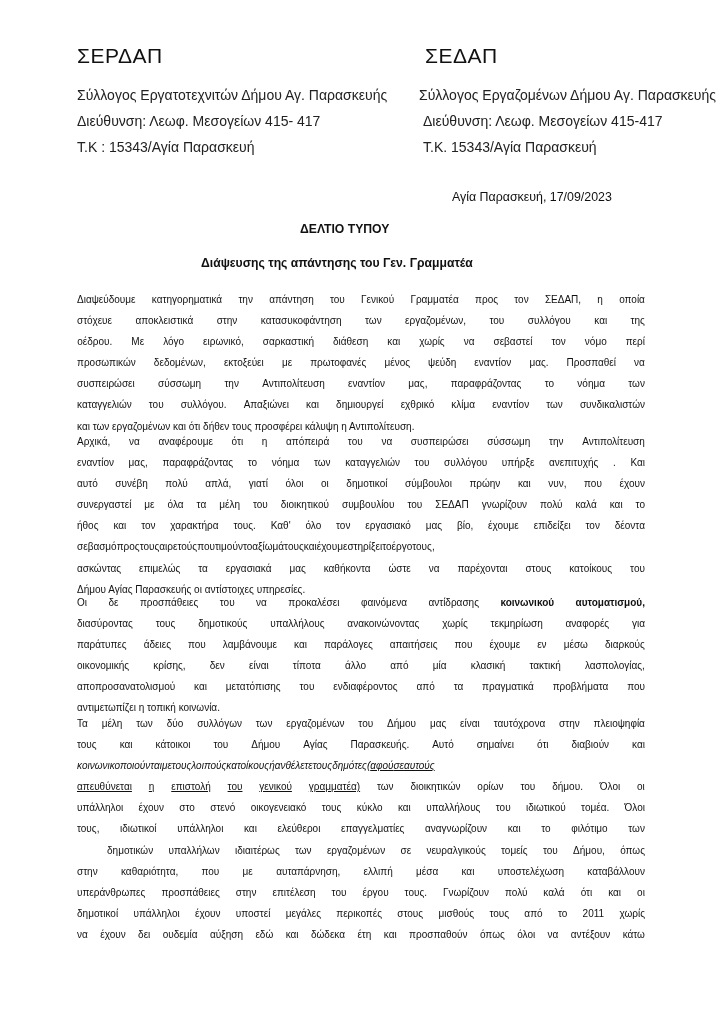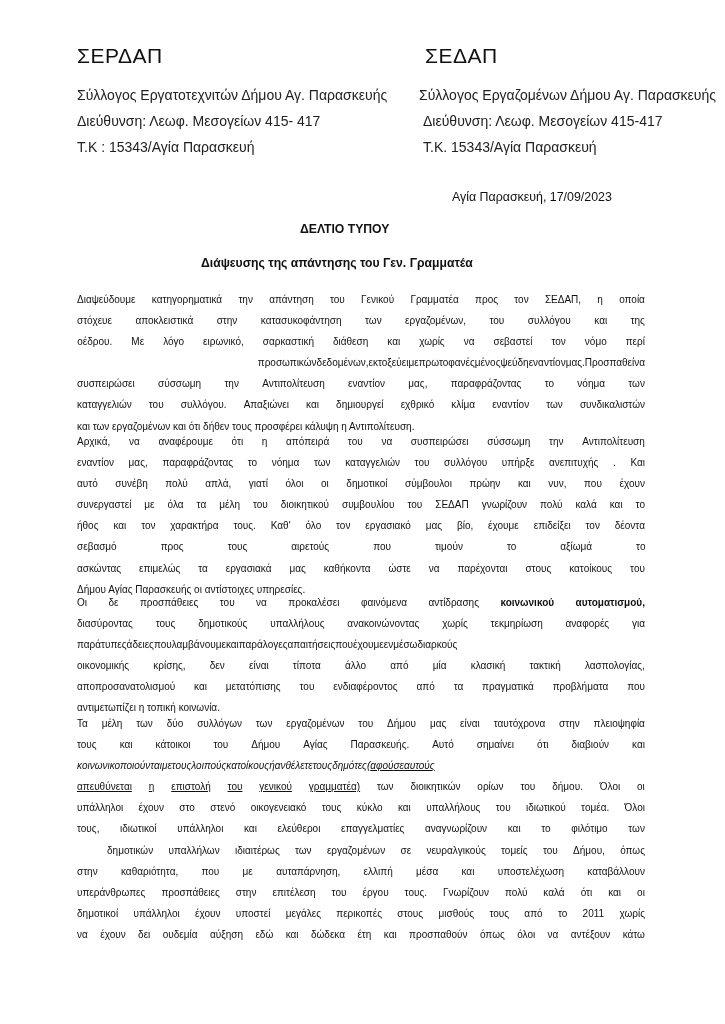--- a/index.html
+++ b/index.html
@@ -70,21 +70,21 @@
       <span><span>σαρκαστική</span></span>
       <span><span>διάθεση</span></span>
       <span><span>και</span></span>
       <span><span>χωρίς</span></span>
       <span><span>να</span></span>
       <span><span>σεβαστεί</span></span>
       <span><span>τον</span></span>
       <span><span>νόμο</span></span>
       <span><span>περί</span></span>
     </span>
-  <span class="line" style="display: flex; justify-content: flex-end;">
+  <span class="line" style="display: flex; justify-content: space-between;">
       <span><span>προσωπικών</span></span>
       <span><span>δεδομένων,</span></span>
       <span><span>εκτοξεύει</span></span>
       <span><span>με</span></span>
       <span><span>πρωτοφανές</span></span>
       <span><span>μένος</span></span>
       <span><span>ψεύδη</span></span>
       <span><span>εναντίον</span></span>
       <span><span>μας.</span></span>
       <span><span>Προσπαθεί</span></span>
@@ -191,21 +191,21 @@
       <span><span>όλο</span></span>
       <span><span>τον</span></span>
       <span><span>εργασιακό</span></span>
       <span><span>μας</span></span>
       <span><span>βίο,</span></span>
       <span><span>έχουμε</span></span>
       <span><span>επιδείξει</span></span>
       <span><span>τον</span></span>
       <span><span>δέοντα</span></span>
     </span>
-  <span class="line" style="display: flex;  gap: 44px;">
+  <span class="line" style="display: flex; ">
       <span><span>σεβασμό</span></span>
       <span><span>προς</span></span>
       <span><span>τους</span></span>
       <span><span>αιρετούς</span></span>
       <span><span>που</span></span>
       <span><span>τιμούν</span></span>
       <span><span>το</span></span>
       <span><span>αξίωμά</span></span>
       <span><span>τους</span></span>
       <span><span>και</span></span>
@@ -250,21 +250,21 @@
       <span><span>διασύροντας</span></span>
       <span><span>τους</span></span>
       <span><span>δημοτικούς</span></span>
       <span><span>υπαλλήλους</span></span>
       <span><span>ανακοινώνοντας</span></span>
       <span><span>χωρίς</span></span>
       <span><span>τεκμηρίωση</span></span>
       <span><span>αναφορές</span></span>
       <span><span>για</span></span>
     </span>
-  <span class="line" style="display: flex; justify-content: flex-start;">
+  <span class="line" style="display: flex; justify-content: space-between;">
       <span><span>παράτυπες</span></span>
       <span><span>άδειες</span></span>
       <span><span>που</span></span>
       <span><span>λαμβάνουμε</span></span>
       <span><span>και</span></span>
       <span><span>παράλογες</span></span>
       <span><span>απαιτήσεις</span></span>
       <span><span>που</span></span>
       <span><span>έχουμε</span></span>
       <span><span>εν</span></span>

